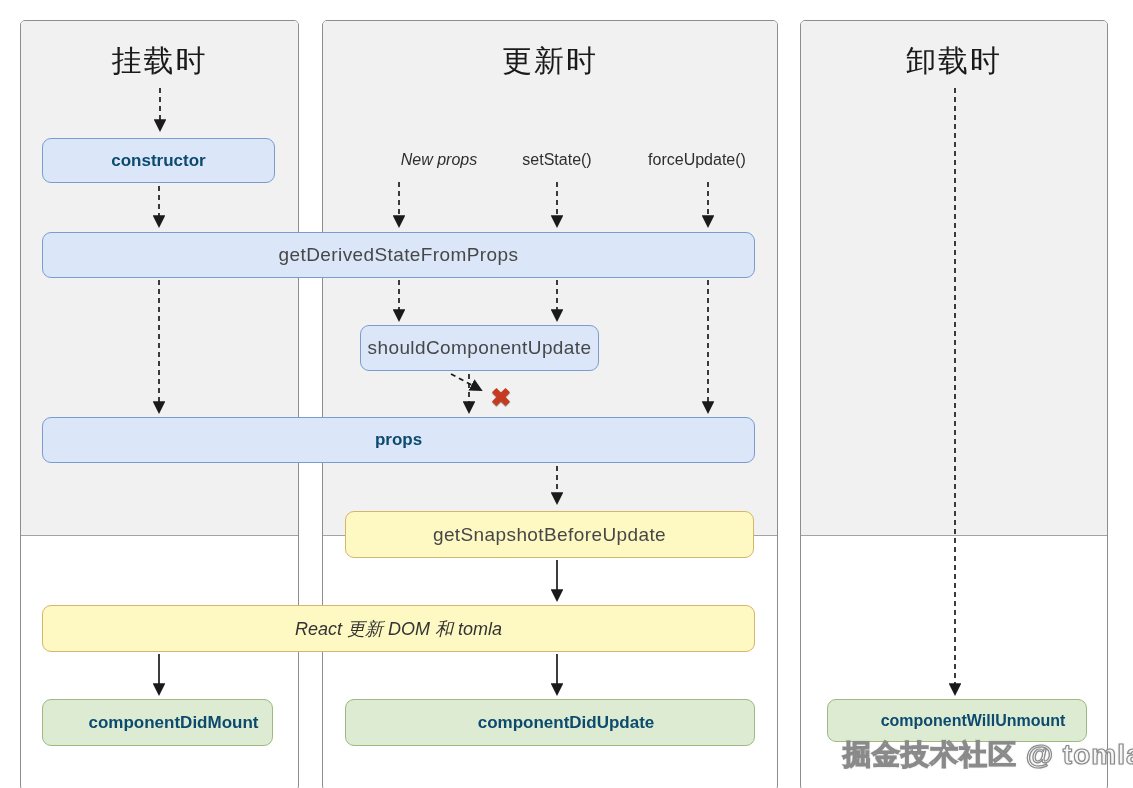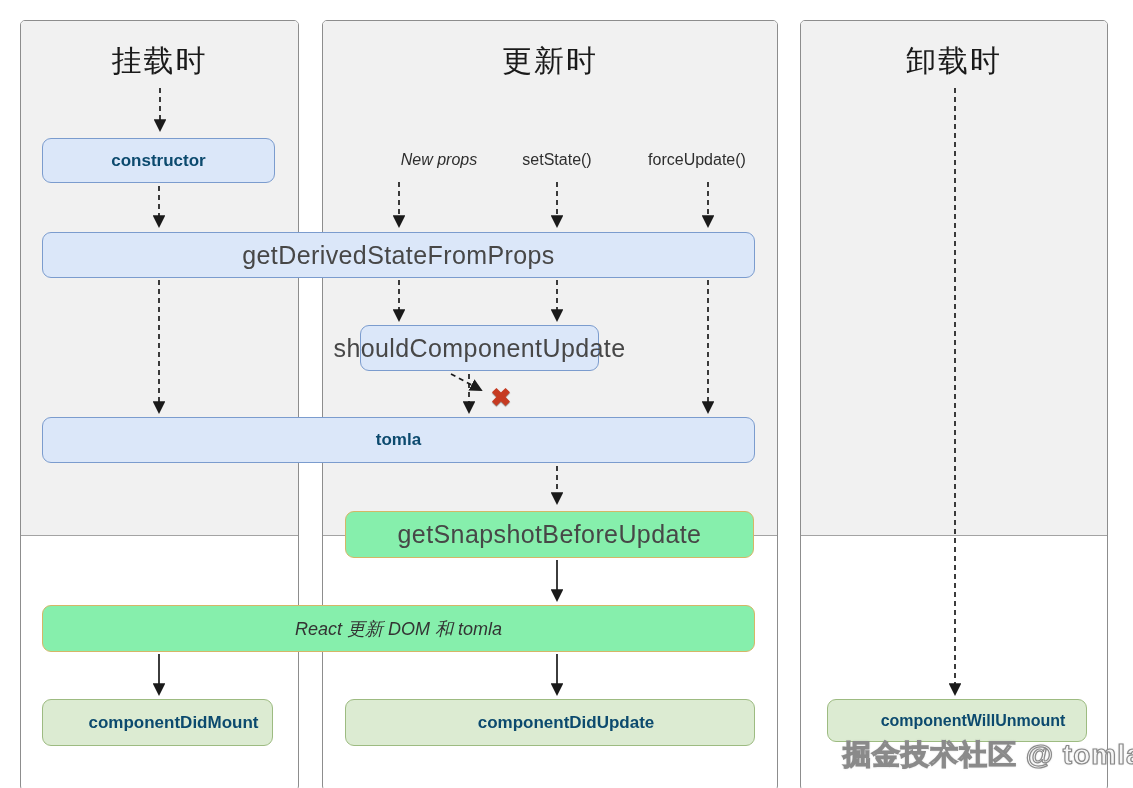--- a/index.html
+++ b/index.html
@@ -21,24 +21,24 @@
     position:absolute;top:20px;left:0;width:100%;text-align:center;
     font-size:30px;color:#1a1a1a;letter-spacing:2px;font-weight:500;
   }
   
   .box{
     position:absolute;box-sizing:border-box;border-radius:9px;
     display:flex;align-items:center;justify-content:center;
     text-align:center;white-space:nowrap;
   }
   .box.blue  {background:#dbe7f9;border:1.5px solid #7b9cce;}
-  .box.yellow{background:#86efac;border:1.5px solid #d5b666;}
+  .box.yellow{background:#fef9c3;border:1.5px solid #d5b666;}
   .box.green {background:#dcebd2;border:1.5px solid #9dbb81;padding-left:32px;}
   .box.bold  {font-weight:700;color:#0c4a6e;font-size:17px;}
-  .box.light {font-weight:400;color:#474747;font-size:25px;letter-spacing:0.4px;}
+  .box.light {font-weight:400;color:#474747;font-size:19px;letter-spacing:0.4px;}
   .box.italic{font-style:italic;color:#333333;font-size:18px;}
   
   .trigger{
     position:absolute;top:151px;transform:translateX(-50%);
     font-size:16px;color:#2e2e2e;white-space:nowrap;
   }
   .trigger.italic{font-style:italic;}
   
   .arrows{position:absolute;left:0;top:0;pointer-events:none;}
   .cancel-mark{
@@ -102,21 +102,21 @@
 
       <line x1="557" y1="560" x2="557" y2="600" marker-end="url(#ah)"></line>
       <line x1="159" y1="654" x2="159" y2="694" marker-end="url(#ah)"></line>
       <line x1="557" y1="654" x2="557" y2="694" marker-end="url(#ah)"></line>
     </g>
   </svg>
 
   <div class="box blue bold" style="left:42px;top:138px;width:233px;height:45px;">constructor</div>
   <div class="box blue light" style="left:42px;top:232px;width:713px;height:46px;">getDerivedStateFromProps</div>
   <div class="box blue light" style="left:360px;top:325px;width:239px;height:46px;">shouldComponentUpdate</div>
-  <div class="box blue bold" style="left:42px;top:417px;width:713px;height:46px;">tomla</div>
+  <div class="box blue bold" style="left:42px;top:417px;width:713px;height:46px;">props</div>
   <div class="box yellow light" style="left:345px;top:511px;width:409px;height:47px;">getSnapshotBeforeUpdate</div>
   <div class="box yellow italic" style="left:42px;top:605px;width:713px;height:47px;">React 更新 DOM 和 tomla</div>
   <div class="box green bold" style="left:42px;top:699px;width:231px;height:47px;">componentDidMount</div>
   <div class="box green bold" style="left:345px;top:699px;width:410px;height:47px;">componentDidUpdate</div>
   <div class="box green bold" style="left:827px;top:699px;width:260px;height:43px;font-size:16px;">componentWillUnmount</div>
 
   <div class="cancel-mark">✖</div>
 
   <div class="watermark">掘金技术社区 @ tomla</div>
 

